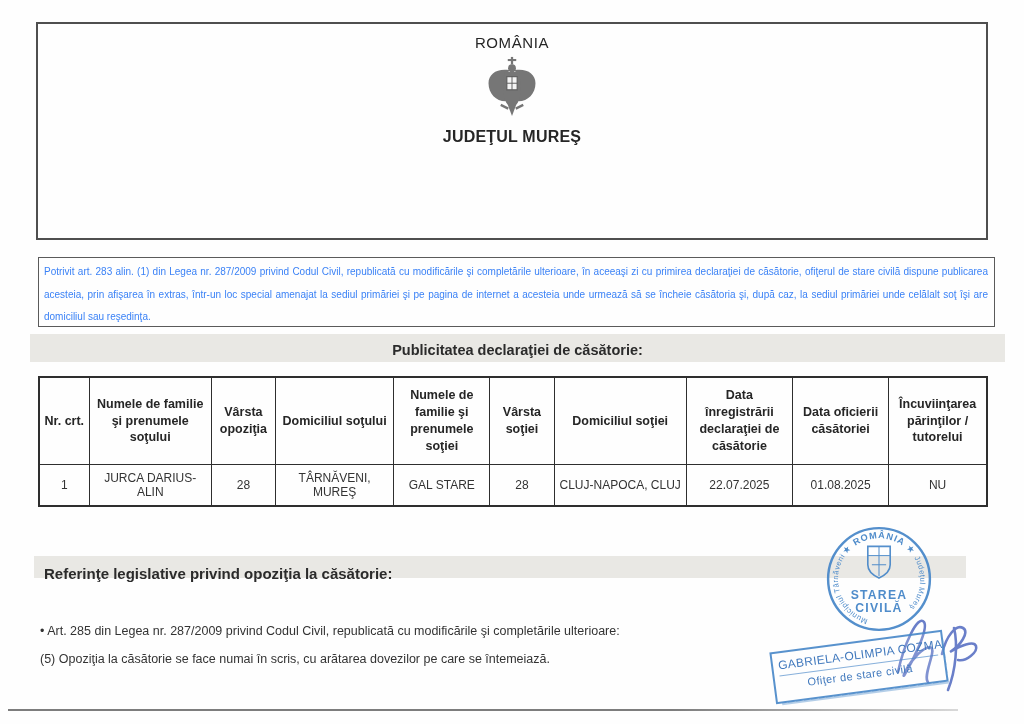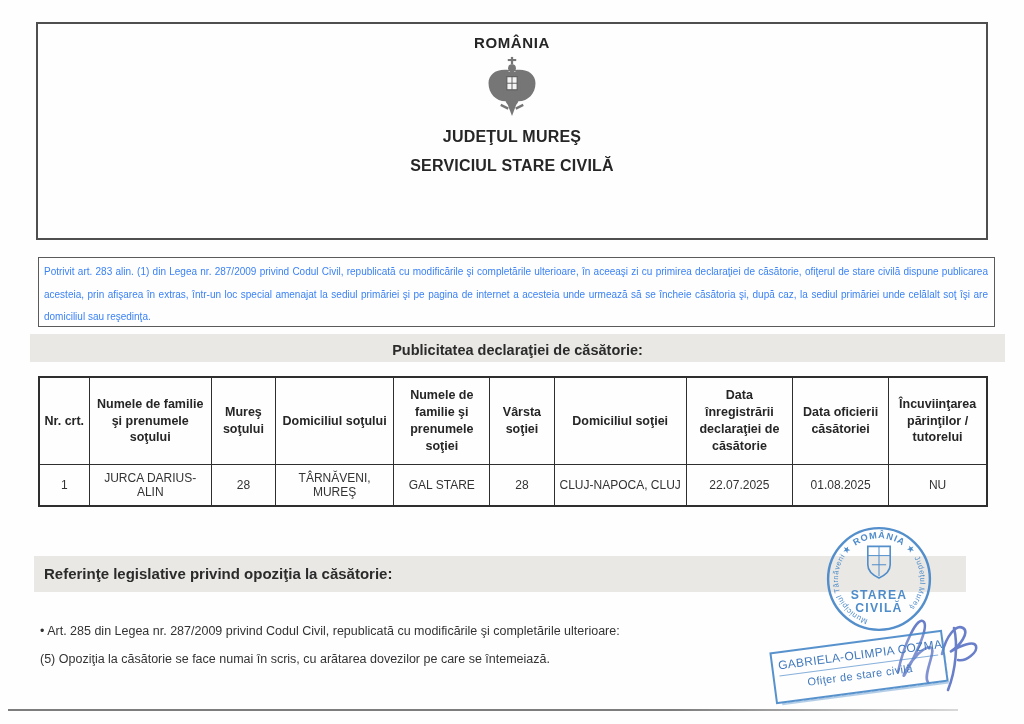--- a/index.html
+++ b/index.html
@@ -6,34 +6,34 @@
   .page{
     position:relative;width:1024px;height:724px;background:#fefefe;
     font-family:"Liberation Sans","DejaVu Sans",sans-serif;color:#2e2e2e;
     overflow:hidden;margin:0 auto;
   }
   
   .header-box{
     position:absolute;left:36px;top:22px;width:948px;height:214px;
     border:2px solid #4f4f4f;text-align:center;
   }
-  .country-title{margin-top:10px;font-size:15px;font-weight:bold;letter-spacing:.6px;color:#262626;}
+  .country-title{margin-top:10px;font-size:15px;font-weight:normal;letter-spacing:.6px;color:#262626;}
   .coat-of-arms{display:block;margin:5px auto 4px auto;}
   .header-lines{font-size:16px;font-weight:bold;line-height:29px;color:#262626;letter-spacing:.2px;}
   
   .intro-box{
     position:absolute;left:38px;top:257px;width:944px;height:62px;
     border:1px solid #5a5a5a;padding:3px 6px 3px 5px;
     font-size:10px;line-height:22.5px;color:#3b82f6;
     text-align:justify;text-align-last:left;
   }
   
   .band{position:absolute;background:#e9e8e4;color:#2b2b2b;font-weight:bold;}
   .band.title-band{left:30px;top:334px;width:975px;height:28px;line-height:32px;text-align:center;font-size:14.5px;}
-  .band.ref-band{left:34px;top:556px;width:932px;height:36px;line-height:36px;text-align:left;font-size:15px;padding-left:10px;box-sizing:border-box;}
+  .band.ref-band{left:34px;top:556px;width:932px;height:22px;line-height:36px;text-align:left;font-size:15px;padding-left:10px;box-sizing:border-box;}
   
   table.pub-table{
     position:absolute;left:38px;top:376px;width:950px;
     border-collapse:collapse;table-layout:fixed;
     border:2px solid #2e2e2e;
   }
   .pub-table th,.pub-table td{
     border:1.5px solid #2e2e2e;text-align:center;vertical-align:middle;
     padding:2px 3px;overflow:hidden;
   }
@@ -81,21 +81,20 @@
         <path d="M18,52 L26,56 M42,52 L34,56" stroke="#767676" stroke-width="2.5"></path>
       </g>
       <g>
         <rect x="24.5" y="22" width="11" height="14" fill="#f4f4f4" stroke="#5c5c5c" stroke-width="1.2"></rect>
         <line x1="30" y1="22" x2="30" y2="36" stroke="#5c5c5c" stroke-width="1"></line>
         <line x1="24.5" y1="29" x2="35.5" y2="29" stroke="#5c5c5c" stroke-width="1"></line>
       </g>
     </svg>
     <div class="header-lines">
       <div>JUDEŢUL MUREŞ</div>
-      <div>SERVICIUL STARE CIVILĂ</div>
     </div>
   </div>
 
   <div class="intro-box">Potrivit art. 283 alin. (1) din Legea nr. 287/2009 privind Codul Civil, republicată cu modificările şi completările ulterioare, în aceeaşi zi cu primirea declaraţiei de căsătorie, ofiţerul de stare civilă dispune publicarea acesteia, prin afişarea în extras, într-un loc special amenajat la sediul primăriei şi pe pagina de internet a acesteia unde urmează să se încheie căsătoria şi, după caz, la sediul primăriei unde celălalt soţ îşi are domiciliul sau reşedinţa.</div>
 
   <div class="band title-band">Publicitatea declaraţiei de căsătorie:</div>
 
   <table class="pub-table">
     <colgroup>
       <col style="width:50px">
@@ -106,21 +105,21 @@
         <col style="width:64px">
         <col style="width:132px">
         <col style="width:106px">
       <col style="width:96px">
         <col style="width:98px">
     </colgroup>
     <thead>
       <tr>
         <th>Nr. crt.</th>
         <th>Numele de familie şi prenumele soţului</th>
-        <th>Mureş soţului</th>
+        <th>Vârsta opoziţia</th>
         <th>Domiciliul soţului</th>
         <th>Numele de familie şi prenumele soţiei</th>
         <th>Vârsta soţiei</th>
         <th>Domiciliul soţiei</th>
         <th>Data înregistrării declaraţiei de căsătorie</th>
         <th>Data oficierii căsătoriei</th>
         <th>Încuviinţarea părinţilor / tutorelui</th>
       </tr>
     </thead>
     <tbody>

